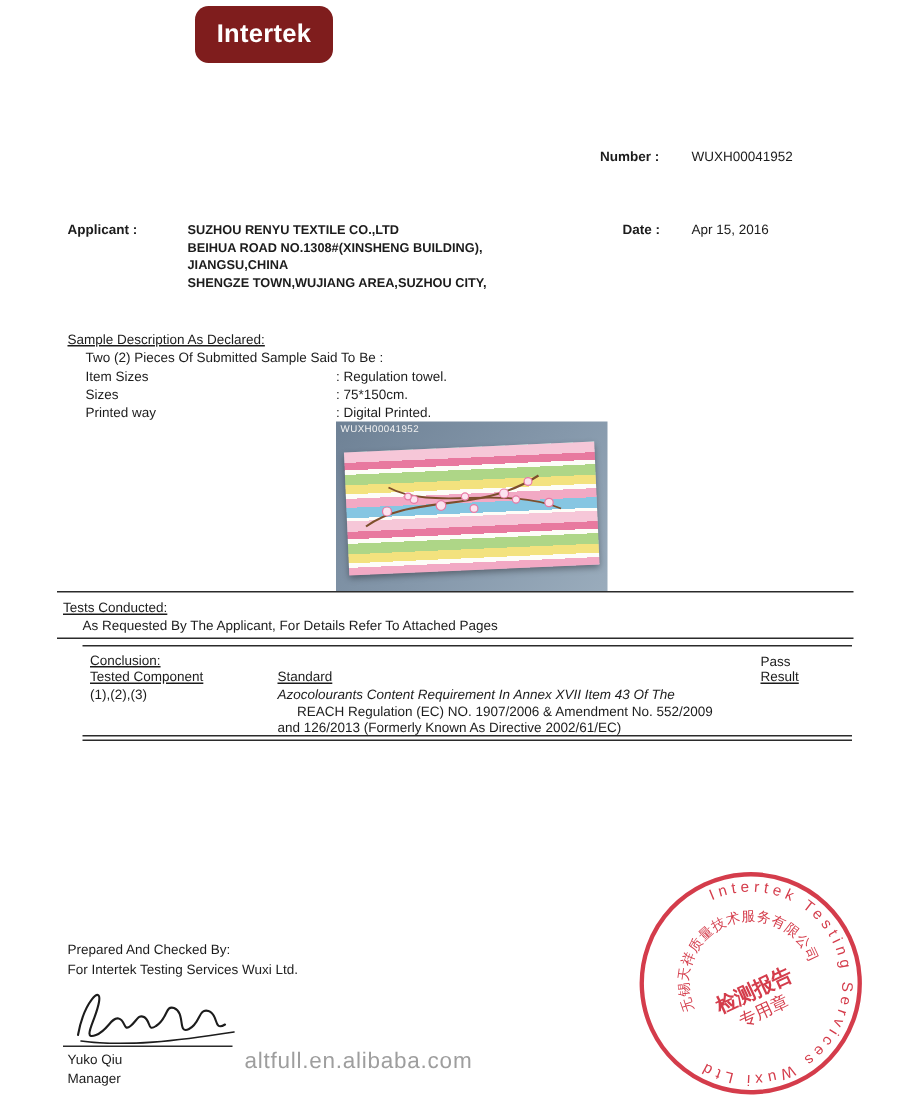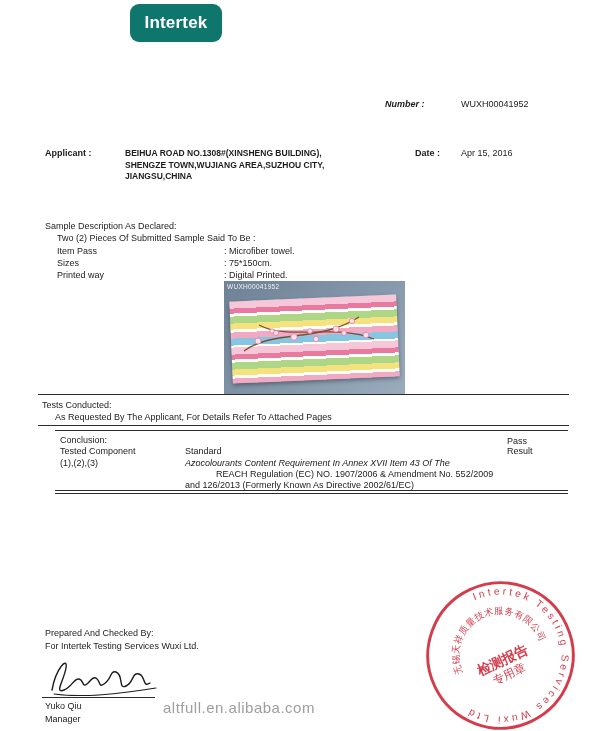--- a/index.html
+++ b/index.html
@@ -2,24 +2,24 @@
 <html><head>
 <meta charset="utf-8">
 <style>
   html,body{margin:0;padding:0;background:#ffffff;}
   .page{
     position:relative;width:606px;height:731px;background:#ffffff;overflow:hidden;
     font-family:"Liberation Sans","DejaVu Sans",sans-serif;color:#1c1c1c;
   }
   .t{position:absolute;font-size:9px;line-height:11px;color:#1c1c1c;white-space:nowrap;}
   .b{font-weight:bold;}
-  .u{}
+  .u{text-decoration:underline;}
   .hr{position:absolute;height:1px;background:#2b2b2b;}
   .logo{
-    position:absolute;left:130px;top:4px;width:92px;height:38px;background:#0f766e;
+    position:absolute;left:130px;top:4px;width:92px;height:38px;background:#7f1d1d;
     border-radius:9px;display:flex;align-items:center;justify-content:center;
   }
   .logo span{color:#fff;font-size:17px;font-weight:bold;letter-spacing:.2px;}
   .addr div{line-height:11.5px;}
   .photo{
     position:absolute;left:224px;top:281px;width:181px;height:113px;
     background:linear-gradient(135deg,#6e8195 0%,#8598ab 55%,#9aacbc 100%);
     overflow:hidden;
   }
   .photo-wm{position:absolute;left:3px;top:2px;font-size:6.5px;color:#f2f2f2;letter-spacing:.3px;}
@@ -46,38 +46,39 @@
 </style>
 </head>
 <body>
 
 <div class="page">
 
   <div class="logo">
     <span>Intertek</span>
   </div>
 
-  <div class="t b" style="left:385px;top:99px;font-style:italic;">Number :</div>
+  <div class="t b" style="left:400px;top:99px;">Number :</div>
   <div class="t" style="left:461px;top:99px;">WUXH00041952</div>
 
   <div class="t b" style="left:45px;top:148px;">Applicant :</div>
   <div class="t b addr" style="left:125px;top:148px;font-size:8.5px;">
+    <div>SUZHOU RENYU TEXTILE CO.,LTD</div>
     <div>BEIHUA ROAD NO.1308#(XINSHENG BUILDING),</div>
+    <div>JIANGSU,CHINA</div>
     <div>SHENGZE TOWN,WUJIANG AREA,SUZHOU CITY,</div>
-    <div>JIANGSU,CHINA</div>
   </div>
 
   <div class="t b" style="left:415px;top:148px;">Date :</div>
   <div class="t" style="left:461px;top:148px;">Apr 15, 2016</div>
 
   <div class="t u" style="left:45px;top:221px;">Sample Description As Declared:</div>
   <div class="t" style="left:57px;top:233px;">Two (2) Pieces Of Submitted Sample Said To Be :</div>
 
-  <div class="t" style="left:57px;top:246px;">Item Pass</div>
-  <div class="t" style="left:224px;top:246px;">: Microfiber towel.</div>
+  <div class="t" style="left:57px;top:246px;">Item Sizes</div>
+  <div class="t" style="left:224px;top:246px;">: Regulation towel.</div>
   <div class="t" style="left:57px;top:258px;">Sizes</div>
   <div class="t" style="left:224px;top:258px;">: 75*150cm.</div>
   <div class="t" style="left:57px;top:270px;">Printed way</div>
   <div class="t" style="left:224px;top:270px;">: Digital Printed.</div>
 
   <div class="photo">
     <span class="photo-wm">WUXH00041952</span>
     <div class="towel"></div>
     <svg class="branches" width="181" height="113" viewBox="0 0 181 113">
       <path d="M20,70 C50,48 95,62 135,36" stroke="#7d4f2c" stroke-width="1.4" fill="none"></path>
@@ -103,21 +104,21 @@
   <div class="hr" style="left:38px;top:425px;width:531px;"></div>
   <div class="hr" style="left:55px;top:430px;width:513px;"></div>
 
   <div class="t u" style="left:60px;top:435px;">Conclusion:</div>
   <div class="t u" style="left:60px;top:446px;">Tested Component</div>
   <div class="t u" style="left:185px;top:446px;">Standard</div>
   <div class="t u" style="left:507px;top:446px;">Result</div>
 
   <div class="t" style="left:60px;top:458px;">(1),(2),(3)</div>
   <div class="t" style="left:185px;top:458px;font-style:italic;">Azocolourants Content Requirement In Annex XVII Item 43 Of The</div>
-  <div class="t" style="left:197px;top:469px;padding-left:19px;">REACH Regulation (EC) NO. 1907/2006 &amp; Amendment No. 552/2009</div>
+  <div class="t" style="left:179px;top:469px;padding-left:19px;">REACH Regulation (EC) NO. 1907/2006 &amp; Amendment No. 552/2009</div>
   <div class="t" style="left:185px;top:480px;">and 126/2013 (Formerly Known As Directive 2002/61/EC)</div>
   <div class="t" style="left:507px;top:436px;">Pass</div>
 
   <div class="hr" style="left:55px;top:490px;width:513px;"></div>
   <div class="hr" style="left:55px;top:493px;width:513px;"></div>
 
   <div class="t" style="left:45px;top:628px;">Prepared And Checked By:</div>
   <div class="t" style="left:45px;top:641px;">For Intertek Testing Services Wuxi Ltd.</div>
 
   <svg class="sig-svg" width="120" height="48" viewBox="0 0 120 48">

